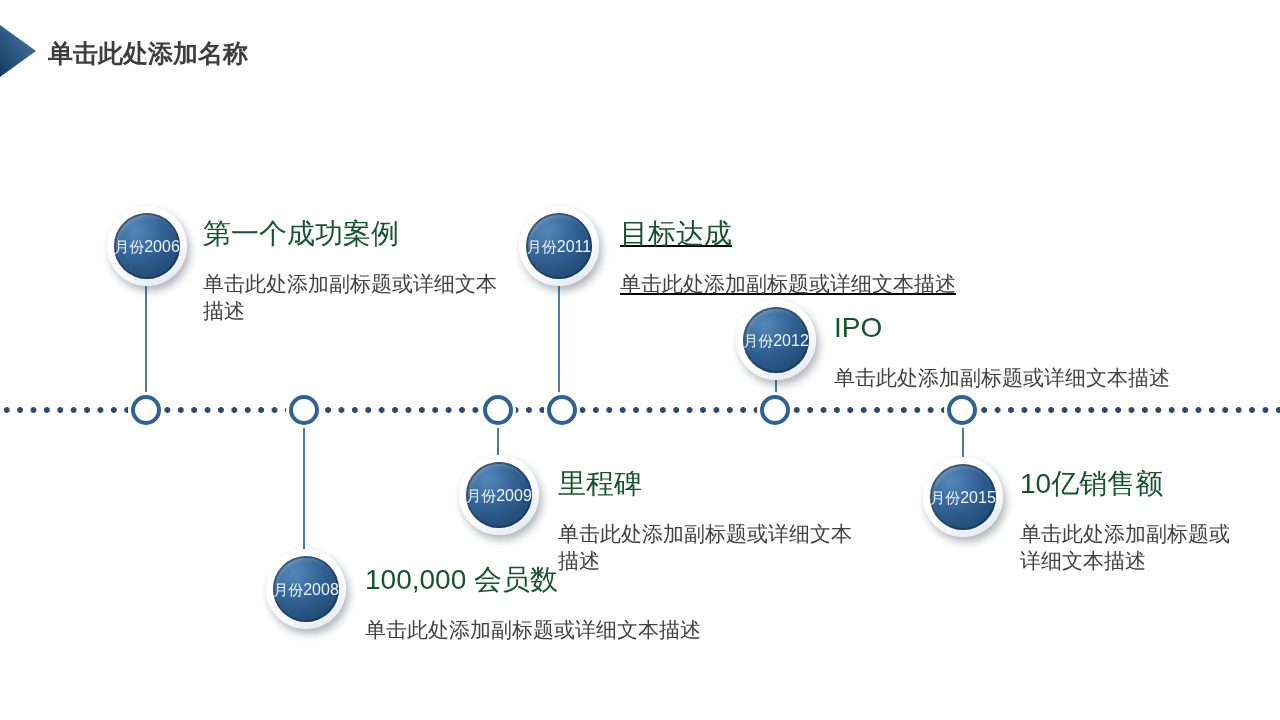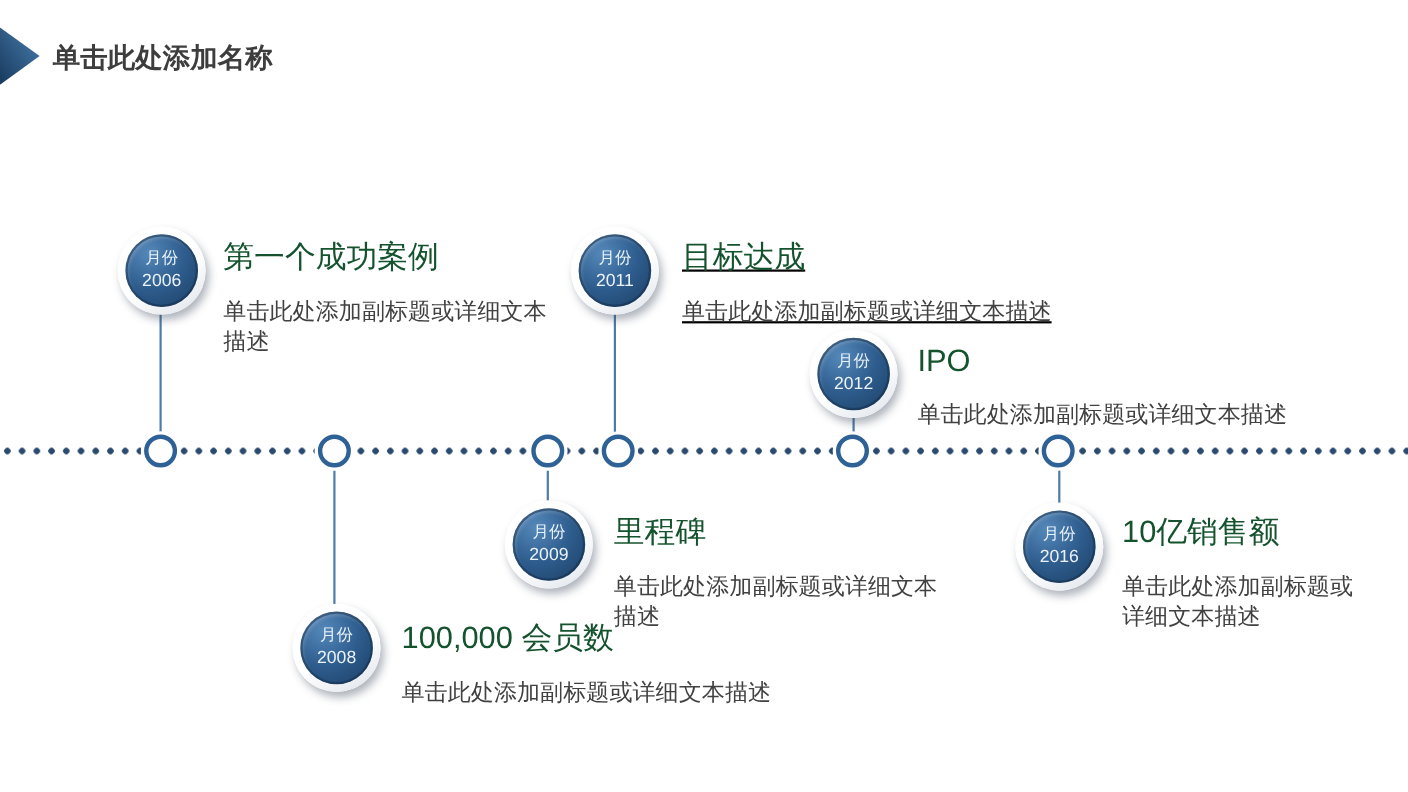--- a/index.html
+++ b/index.html
@@ -52,21 +52,21 @@
     position:absolute; width:80px; height:80px; border-radius:50%;
     background:linear-gradient(150deg, #ffffff 55%, #dde2e9 100%);
     box-shadow:3px 5px 8px rgba(45,58,80,0.38);
     display:flex; align-items:center; justify-content:center;
   }
   .badge-core {
     width:66px; height:66px; border-radius:50%;
     background:radial-gradient(circle at 32% 26%, #5588BA 0%, #2E5D8E 48%, #1C3E63 100%);
     box-shadow:inset 0 0 0 2px rgba(18,46,74,0.55), inset 2px 3px 4px rgba(255,255,255,0.25);
     color:#EAF2FA; text-align:center;
-    display:flex; flex-direction:column; align-items:center; justify-content:center;
+    display:flex; flex-direction:row; align-items:center; justify-content:center;
   }
   .badge-month { font-size:15px; line-height:19px; }
   .badge-year  { font-size:16px; line-height:23px; }
   .b0 { left:107px; top:190px; }
   .b1 { left:266px; top:533px; }
   .b2 { left:459px; top:439px; }
   .b3 { left:519px; top:190px; }
   .b4 { left:736px; top:284px; }
   .b5 { left:923px; top:441px; }
 
@@ -139,21 +139,21 @@
   </div>
   <div class="badge b4">
     <div class="badge-core">
       <div class="badge-month">月份</div>
       <div class="badge-year">2012</div>
     </div>
   </div>
   <div class="badge b5">
     <div class="badge-core">
       <div class="badge-month">月份</div>
-      <div class="badge-year">2016</div>
+      <div class="badge-year">2015</div>
     </div>
   </div>
 
   <div class="textblock t0">
     <div class="ev-title">第一个成功案例</div>
     <div class="ev-desc">单击此处添加副标题或详细文本描述</div>
   </div>
   <div class="textblock t1">
     <div class="ev-title">100,000 会员数</div>
     <div class="ev-desc">单击此处添加副标题或详细文本描述</div>

